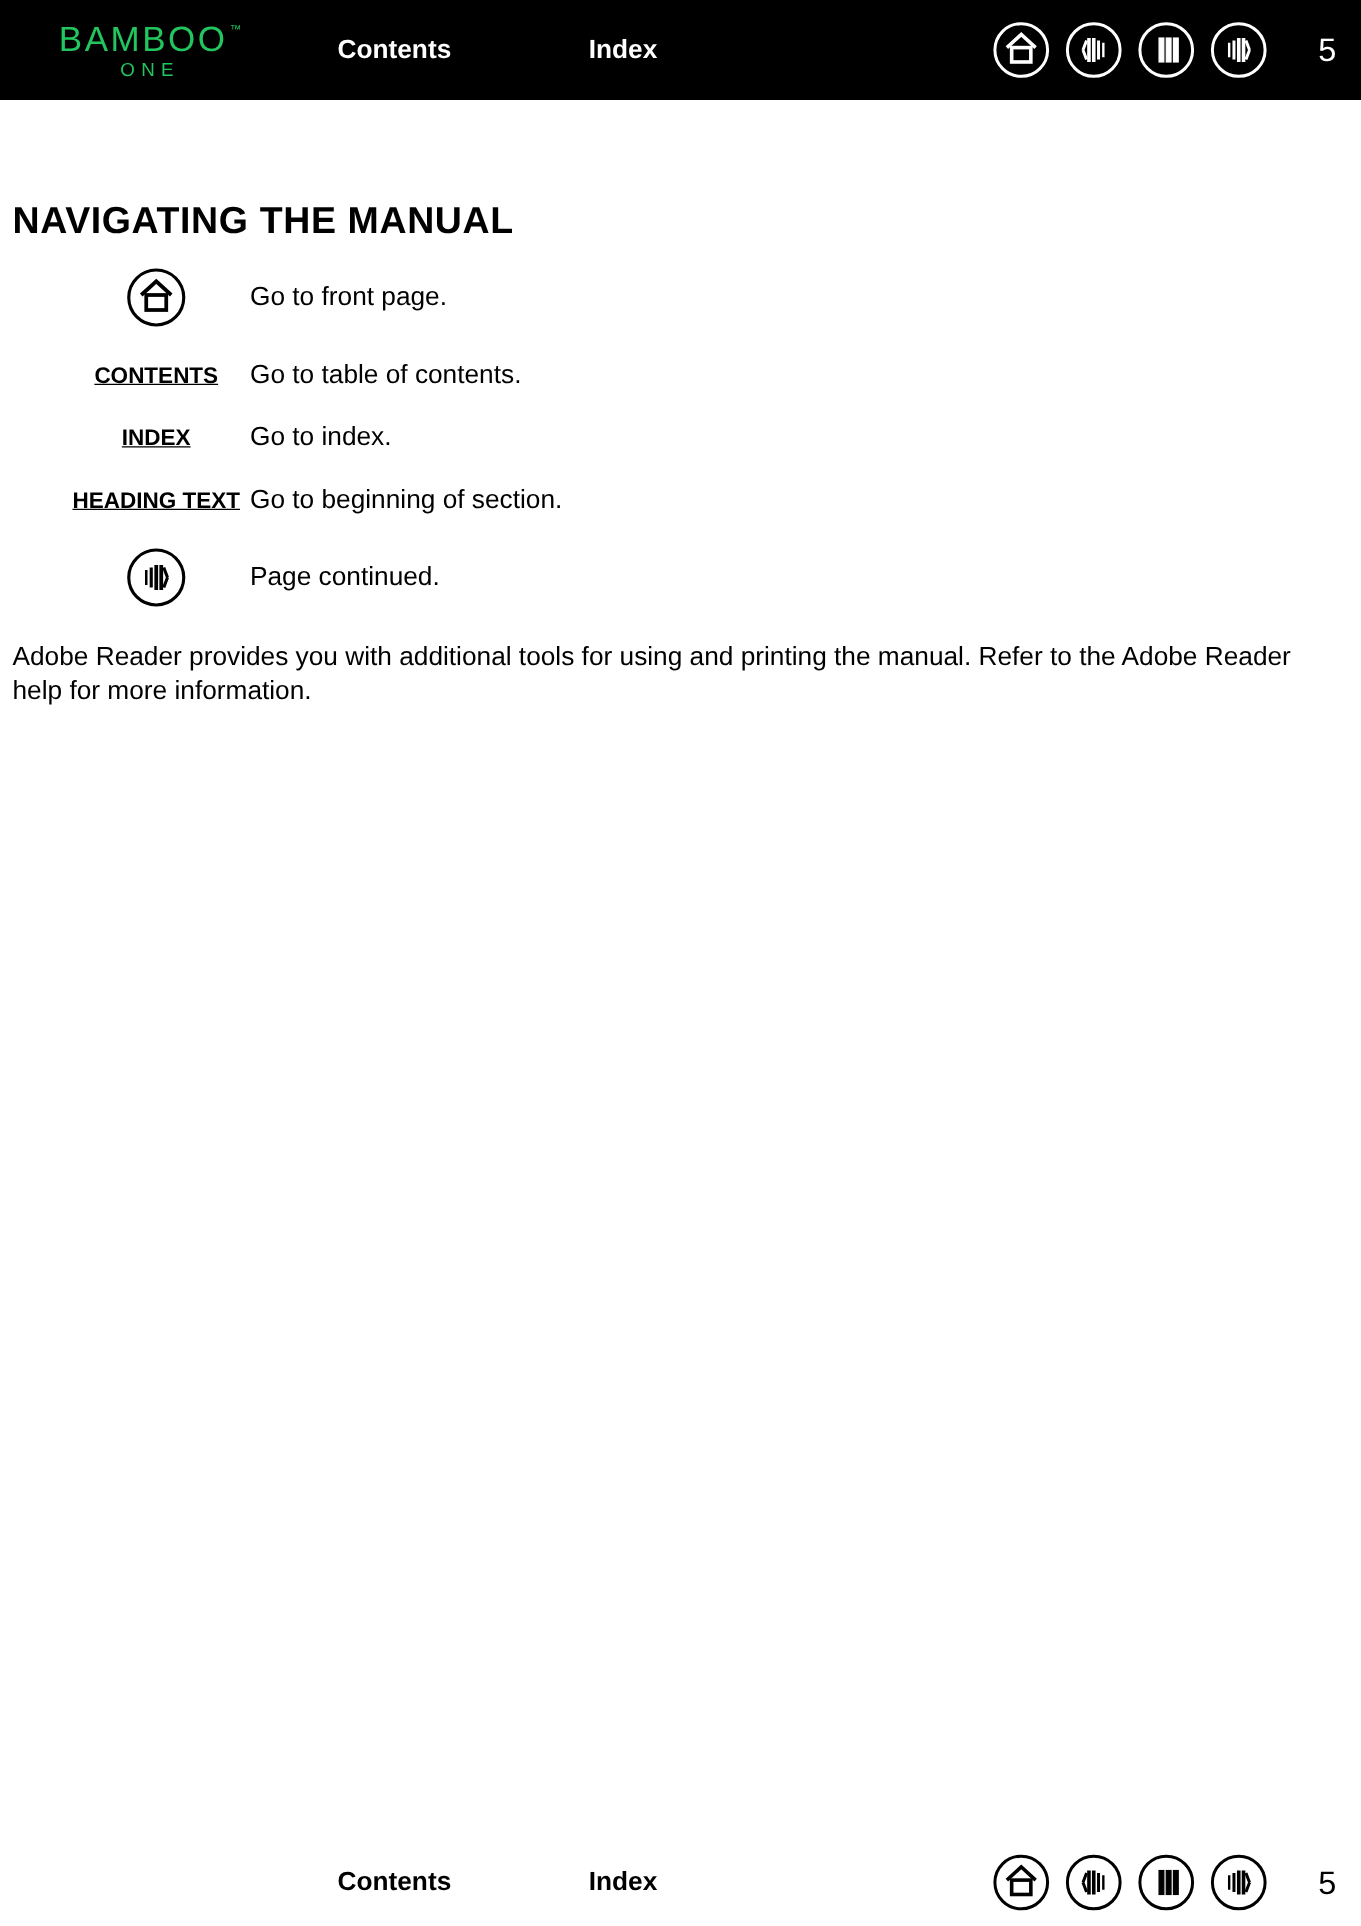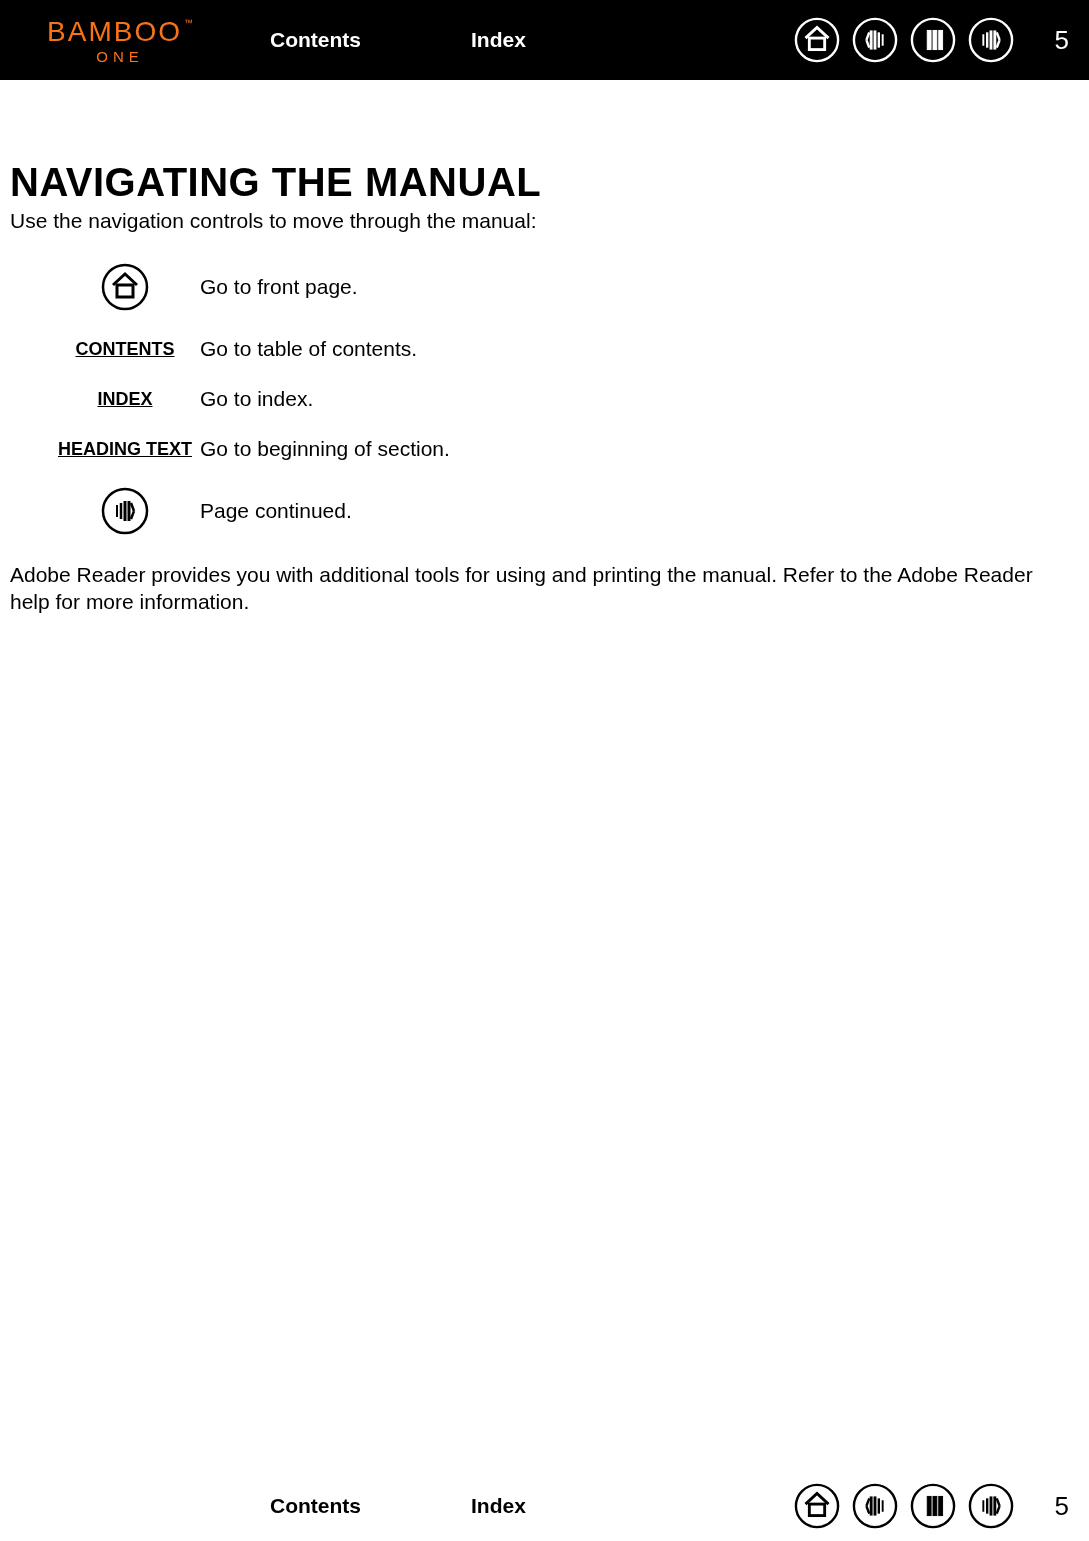--- a/index.html
+++ b/index.html
@@ -24,21 +24,21 @@
       height: 70px;
       background: #fff;
     }
     .bar-bottom .logo-wrap { visibility: hidden; }
     .bar-bottom .page-number { color: #000; }
     .logo-wrap {
       width: 200px;
       display: flex;
       flex-direction: column;
       align-items: center;
-      color: #f97316;
+      color: #22c55e;
     }
     .brand {
       font-size: 28px;
       letter-spacing: 2px;
       font-weight: 300;
     }
     .brand-tm {
       font-size: 9px;
       vertical-align: top;
       position: relative;
@@ -79,24 +79,24 @@
       font-size: 26px;
       margin-left: 25px;
       width: 30px;
       text-align: right;
     }
     
     .content {
       padding: 80px 25px 0 10px;
     }
     .title {
-      font-size: 40px;
+      font-size: 30px;
       font-weight: bold;
       letter-spacing: 0.5px;
-      margin-bottom: 4px;
+      margin-bottom: 20px;
     }
     .intro {
       font-size: 21px;
       margin-bottom: 30px;
     }
     .rows { margin-left: 40px; }
     .row {
       display: flex;
       align-items: center;
       margin-bottom: 26px;
@@ -198,21 +198,20 @@
         <svg viewBox="0 0 48 48">
           <use href="#i-fwd-arrow-bars"></use>
         </svg>
       </span>
   </div>
   <div class="page-number">5</div>
 </div>
 
 <div class="content">
   <div class="title">NAVIGATING THE MANUAL</div>
-  <div class="intro">Use the navigation controls to move through the manual:</div>
 
   <div class="rows">
 
     <div class="row">
       <div class="key">
           <span class="ic">
             <svg viewBox="0 0 48 48">
               <use href="#i-home"></use>
             </svg>
           </span>

